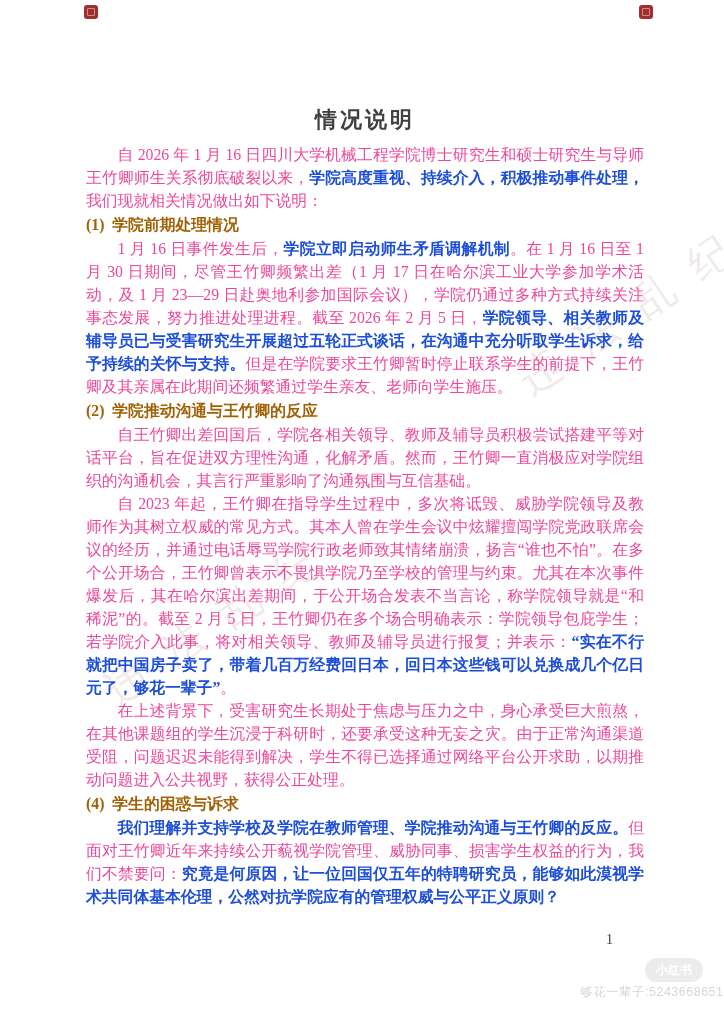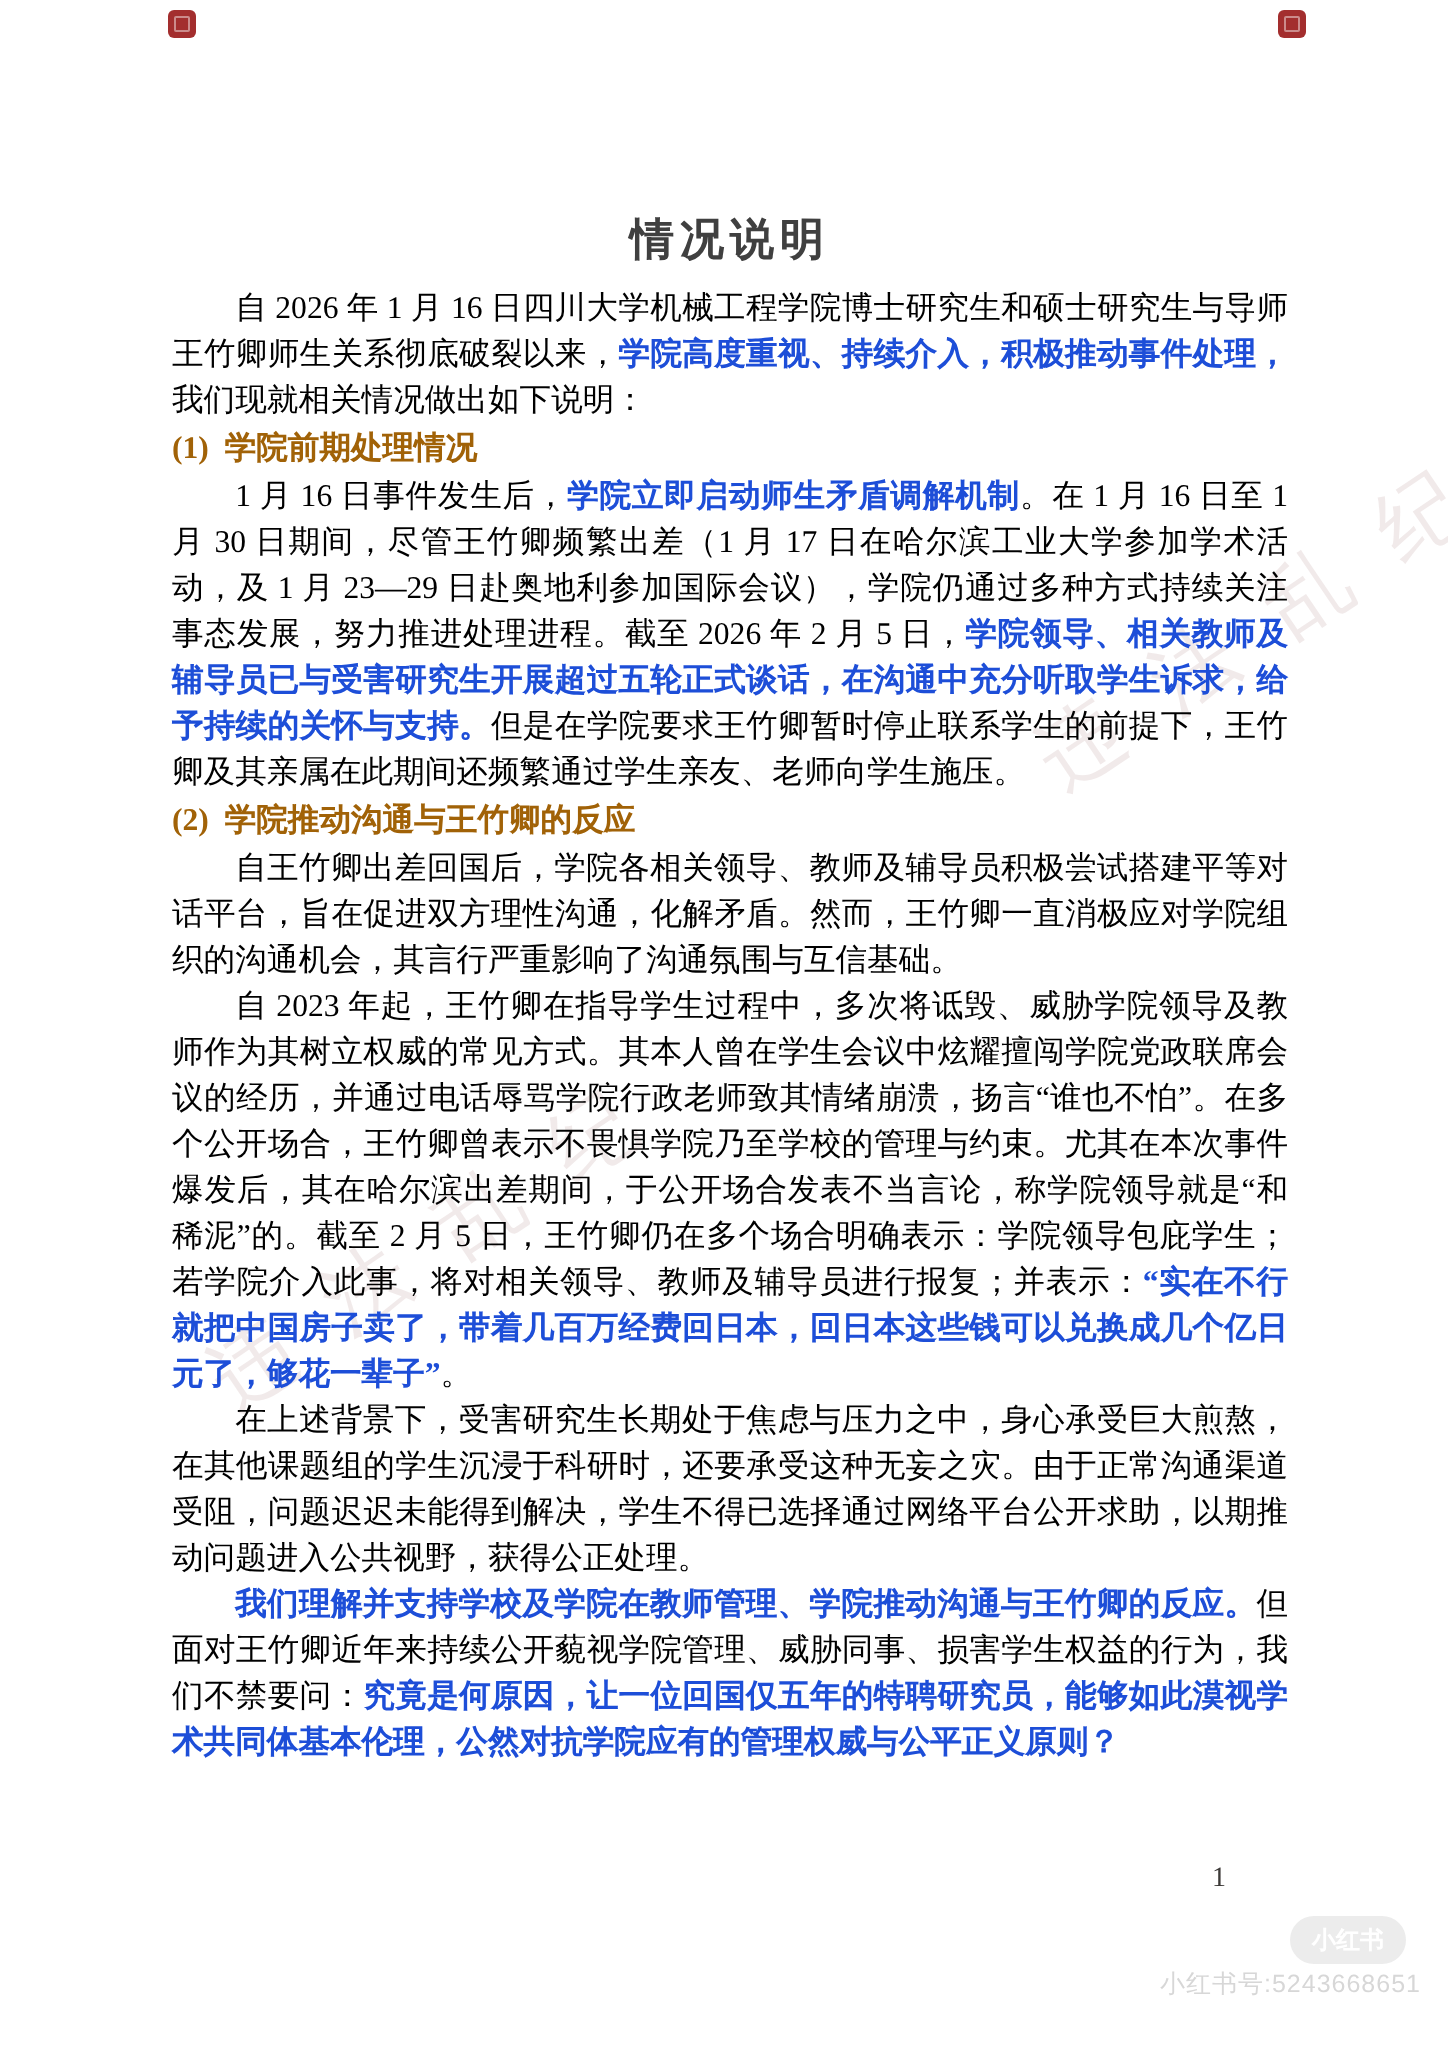--- a/index.html
+++ b/index.html
@@ -31,21 +31,21 @@
     text-align:justify;
     text-justify:inter-character;
   }
   .para{text-indent:2em;}
   .heading{
     font-weight:bold;
     text-indent:0;
     color:#a16207;
     margin:1px 0;
   }
-  .seg-k{color:#000000;}
+  .seg-k{color:#ec4899;}
   .seg-r{color:#1d4ed8;font-weight:bold;}
   .page-number{
     position:absolute;
     left:606px;top:932px;
     font-size:14px;
     color:#3c3a38;
   }
   .corner-stamp{
     position:absolute;
     width:14px;height:14px;
@@ -108,22 +108,23 @@
   <div class="doc">
     <div class="doc-title">情况说明</div>
     <div class="content">
         <div class="para"><span class="seg-k">自 2026 年 1 月 16 日四川大学机械工程学院博士研究生和硕士研究生与导师王竹卿师生关系彻底破裂以来，</span><span class="seg-r">学院高度重视、持续介入，积极推动事件处理，</span><span class="seg-k">我们现就相关情况做出如下说明：</span></div>
         <div class="heading">(1)&nbsp;&nbsp;学院前期处理情况</div>
         <div class="para"><span class="seg-k">1 月 16 日事件发生后，</span><span class="seg-r">学院立即启动师生矛盾调解机制</span><span class="seg-k">。在 1 月 16 日至 1 月 30 日期间，尽管王竹卿频繁出差（1 月 17 日在哈尔滨工业大学参加学术活动，及 1 月 23—29 日赴奥地利参加国际会议），学院仍通过多种方式持续关注事态发展，努力推进处理进程。截至 2026 年 2 月 5 日，</span><span class="seg-r">学院领导、相关教师及辅导员已与受害研究生开展超过五轮正式谈话，在沟通中充分听取学生诉求，给予持续的关怀与支持。</span><span class="seg-k">但是在学院要求王竹卿暂时停止联系学生的前提下，王竹卿及其亲属在此期间还频繁通过学生亲友、老师向学生施压。</span></div>
         <div class="heading">(2)&nbsp;&nbsp;学院推动沟通与王竹卿的反应</div>
         <div class="para"><span class="seg-k">自王竹卿出差回国后，学院各相关领导、教师及辅导员积极尝试搭建平等对话平台，旨在促进双方理性沟通，化解矛盾。然而，王竹卿一直消极应对学院组织的沟通机会，其言行严重影响了沟通氛围与互信基础。</span></div>
         <div class="para"><span class="seg-k">自 2023 年起，王竹卿在指导学生过程中，多次将诋毁、威胁学院领导及教师作为其树立权威的常见方式。其本人曾在学生会议中炫耀擅闯学院党政联席会议的经历，并通过电话辱骂学院行政老师致其情绪崩溃，扬言“谁也不怕”。在多个公开场合，王竹卿曾表示不畏惧学院乃至学校的管理与约束。尤其在本次事件爆发后，其在哈尔滨出差期间，于公开场合发表不当言论，称学院领导就是“和稀泥”的。截至 2 月 5 日，王竹卿仍在多个场合明确表示：学院领导包庇学生；若学院介入此事，将对相关领导、教师及辅导员进行报复；并表示：</span><span class="seg-r">“实在不行就把中国房子卖了，带着几百万经费回日本，回日本这些钱可以兑换成几个亿日元了，够花一辈子”</span><span class="seg-k">。</span></div>
         <div class="para"><span class="seg-k">在上述背景下，受害研究生长期处于焦虑与压力之中，身心承受巨大煎熬，在其他课题组的学生沉浸于科研时，还要承受这种无妄之灾。由于正常沟通渠道受阻，问题迟迟未能得到解决，学生不得已选择通过网络平台公开求助，以期推动问题进入公共视野，获得公正处理。</span></div>
+        <div class="heading">(4)&nbsp;&nbsp;学生的困惑与诉求</div>
         <div class="para"><span class="seg-r">我们理解并支持学校及学院在教师管理、学院推动沟通与王竹卿的反应。</span><span class="seg-k">但面对王竹卿近年来持续公开藐视学院管理、威胁同事、损害学生权益的行为，我们不禁要问：</span><span class="seg-r">究竟是何原因，让一位回国仅五年的特聘研究员，能够如此漠视学术共同体基本伦理，公然对抗学院应有的管理权威与公平正义原则？</span></div>
       </div>
   </div>
 
   <div class="page-number">1</div>
 
   <div class="xhs-badge">小红书</div>
-  <div class="xhs-id">小红书号:5243668651</div>
+  <div class="xhs-id">够花一辈子:5243668651</div>
 
 </div>
 
 </body></html>

